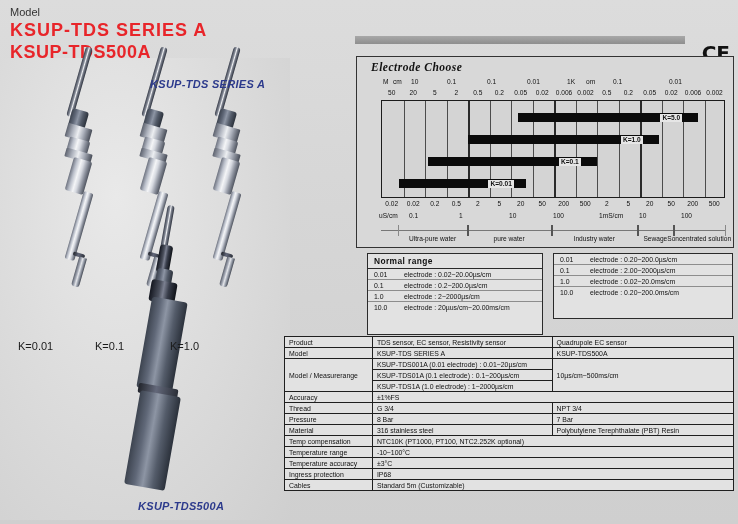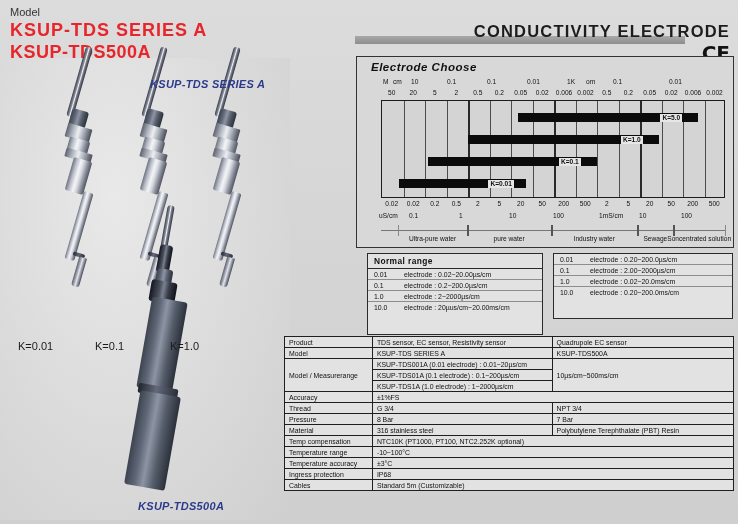--- a/index.html
+++ b/index.html
@@ -106,20 +106,21 @@
 
   
   .chart-panel {
     position: absolute; left: 356px; top: 56px; width: 378px; height: 192px;
     background: #d8d8d8; border: 1px solid #333;
   }
   .chart-title {
     position: absolute; left: 14px; top: 4px;
     font-size: 11.5px; font-weight: bold; font-style: italic; color: #111;
     letter-spacing: 0.5px;
+    font-family: Liberation Serif, serif;
   }
   .ax-top-major, .ax-top-minor, .ax-bot-minor, .ax-bot-major {
     position: absolute; font-size: 6.6px; color: #111; white-space: nowrap;
   }
   .grid-box {
     position: absolute; left: 24px; top: 43px; width: 344px; height: 98px;
     border: 1px solid #1c1c1c; background: #d4d4d4;
   }
   .gl { position: absolute; top: 0; width: 1px; height: 100%; background: #4c4c4c; }
   .gl.hv { width: 2px; background: #2a2a2a; }
@@ -176,21 +177,20 @@
 <body>
 
 <div id="page">
 
   <div class="model-label">Model</div>
   <div class="model-title1">KSUP-TDS SERIES A</div>
   <div class="model-title2">KSUP-TDS500A</div>
 
   <div class="head-right">
     <div class="grey-bar"></div>
-    <div class="prod-title">CONDUCTIVITY ELECTRODE</div>
     <div class="ce-mark">CE</div>
   </div>
 
   <div class="photo-area">
 
     <div class="probe" style="left:58px; top:-12px;">
       <div class="cable" style="left:18px; top:0px;    height:72px; transform:rotate(16deg);"></div>
       <div class="plastic" style="left:12px; top:64px;   width:17px; height:18px; transform:rotate(16deg);"></div>
       <div class="hexnut" style="left:8px;  top:80px;   width:25px; height:14px; transform:rotate(16deg);"></div>
       <div class="body-metal" style="left:10px; top:93px;   width:21px; height:13px; transform:rotate(16deg);"></div>

